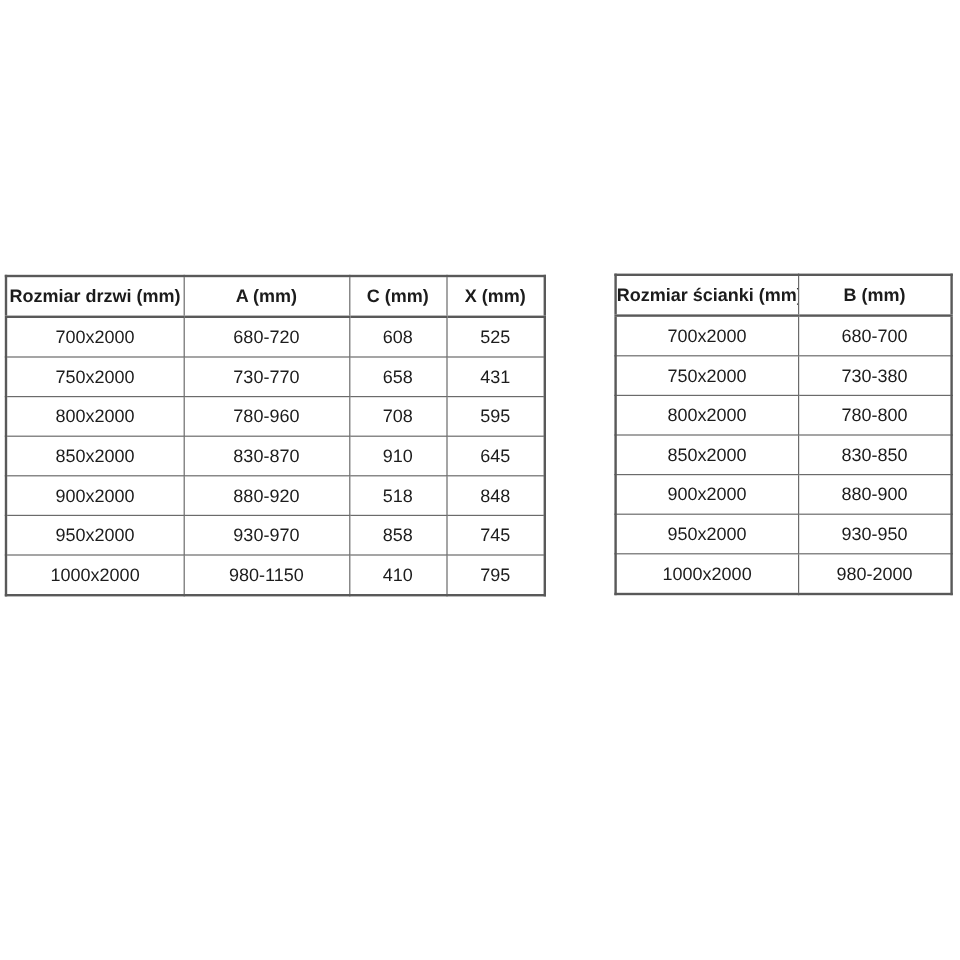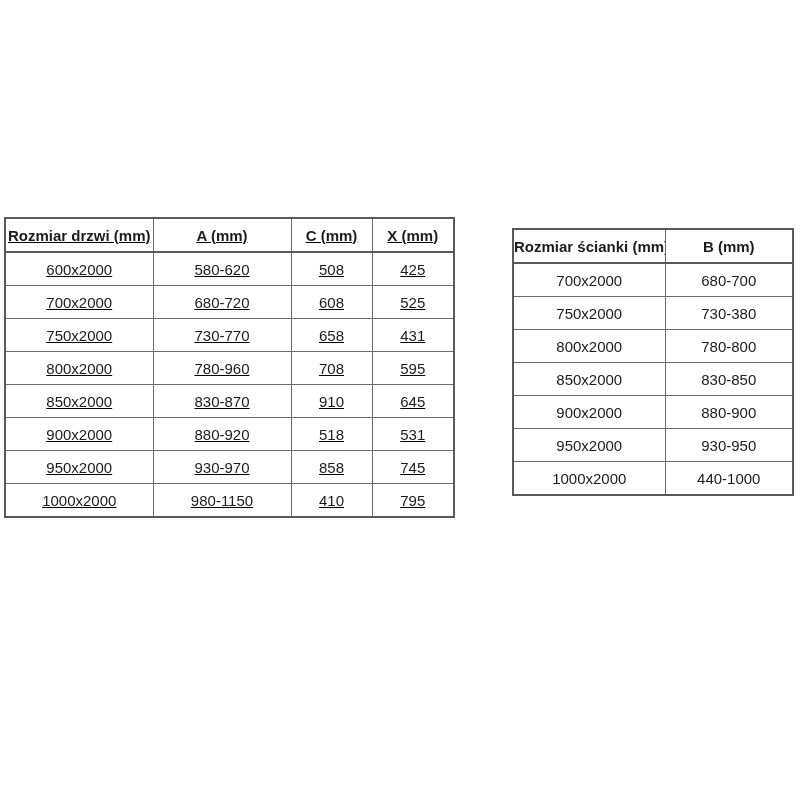--- a/index.html
+++ b/index.html
@@ -36,23 +36,22 @@
     line-height: 1;
     white-space: nowrap;
     overflow: hidden;
   }
   table.spec th {
     font-weight: bold;
     border-bottom: 2px solid #595959;
   }
   #door-table {
     left: 4px;
-    top: 217px;
+    top: 229px;
     width: 449px;
-    text-decoration: underline;
   }
   #wall-table {
     left: 512px;
     top: 228px;
     width: 280px;
   }
 </style>
 </head>
 <body>
 
@@ -68,26 +67,20 @@
     <thead>
       <tr>
         <th>Rozmiar drzwi (mm)</th>
         <th>A (mm)</th>
         <th>C (mm)</th>
         <th>X (mm)</th>
       </tr>
     </thead>
     <tbody>
       <tr>
-        <td>600x2000</td>
-        <td>580-620</td>
-        <td>508</td>
-        <td>425</td>
-      </tr>
-      <tr>
         <td>700x2000</td>
         <td>680-720</td>
         <td>608</td>
         <td>525</td>
       </tr>
       <tr>
         <td>750x2000</td>
         <td>730-770</td>
         <td>658</td>
         <td>431</td>
@@ -101,21 +94,21 @@
       <tr>
         <td>850x2000</td>
         <td>830-870</td>
         <td>910</td>
         <td>645</td>
       </tr>
       <tr>
         <td>900x2000</td>
         <td>880-920</td>
         <td>518</td>
-        <td>531</td>
+        <td>848</td>
       </tr>
       <tr>
         <td>950x2000</td>
         <td>930-970</td>
         <td>858</td>
         <td>745</td>
       </tr>
       <tr>
         <td>1000x2000</td>
         <td>980-1150</td>
@@ -156,18 +149,18 @@
       <tr>
         <td>900x2000</td>
         <td>880-900</td>
       </tr>
       <tr>
         <td>950x2000</td>
         <td>930-950</td>
       </tr>
       <tr>
         <td>1000x2000</td>
-        <td>440-1000</td>
+        <td>980-2000</td>
       </tr>
     </tbody>
   </table>
 
 </div>
 
 </body></html>

